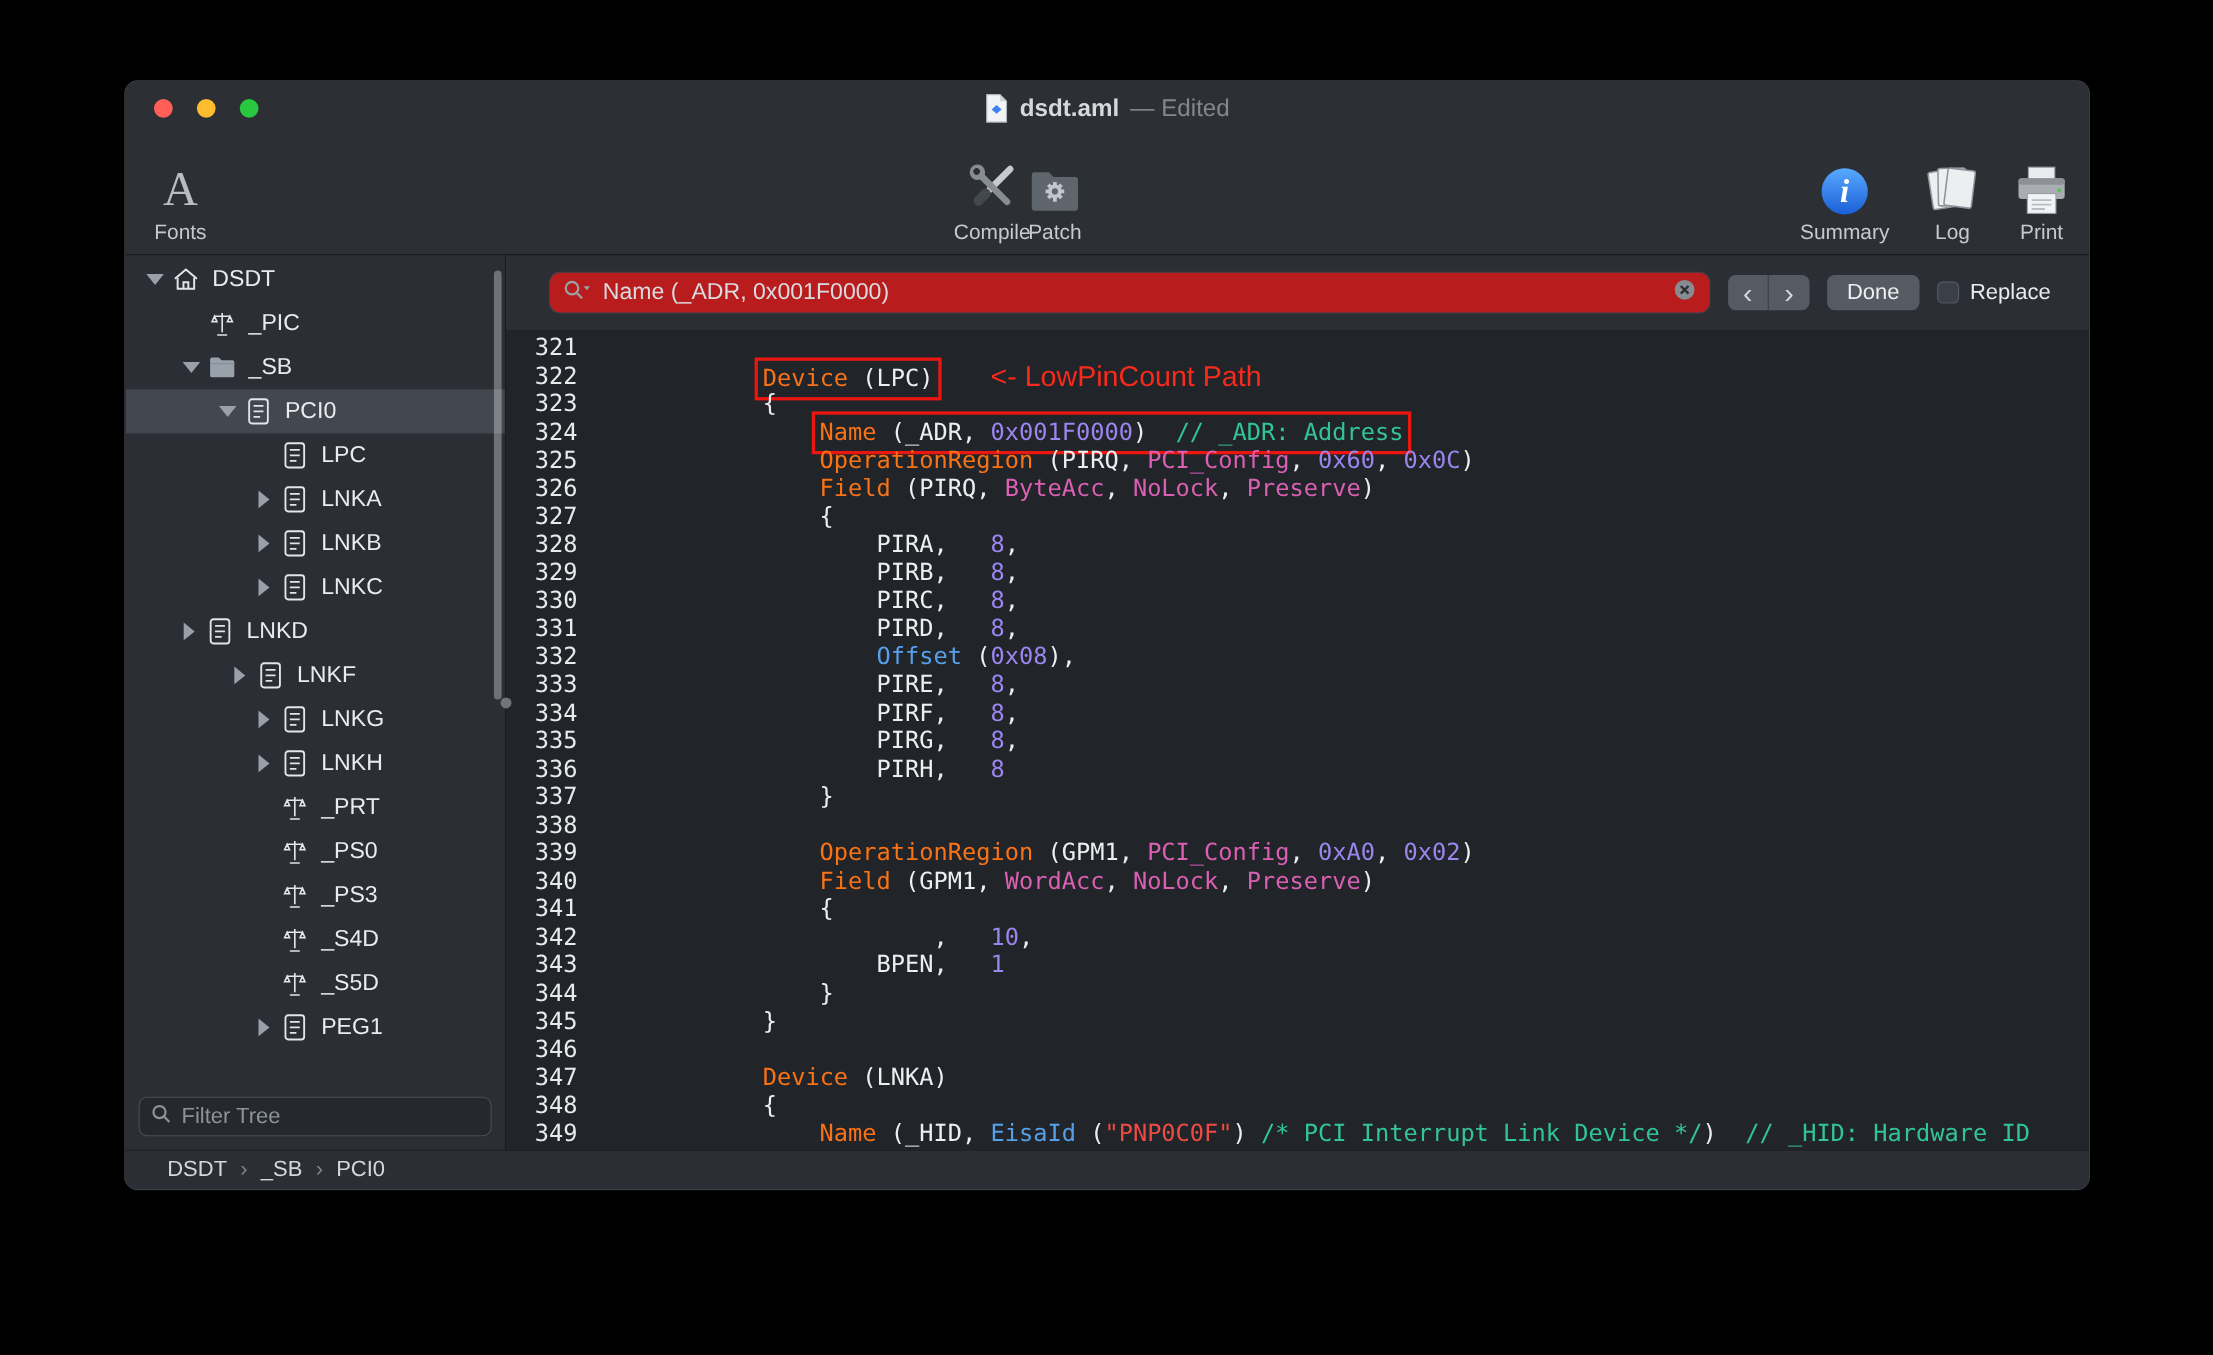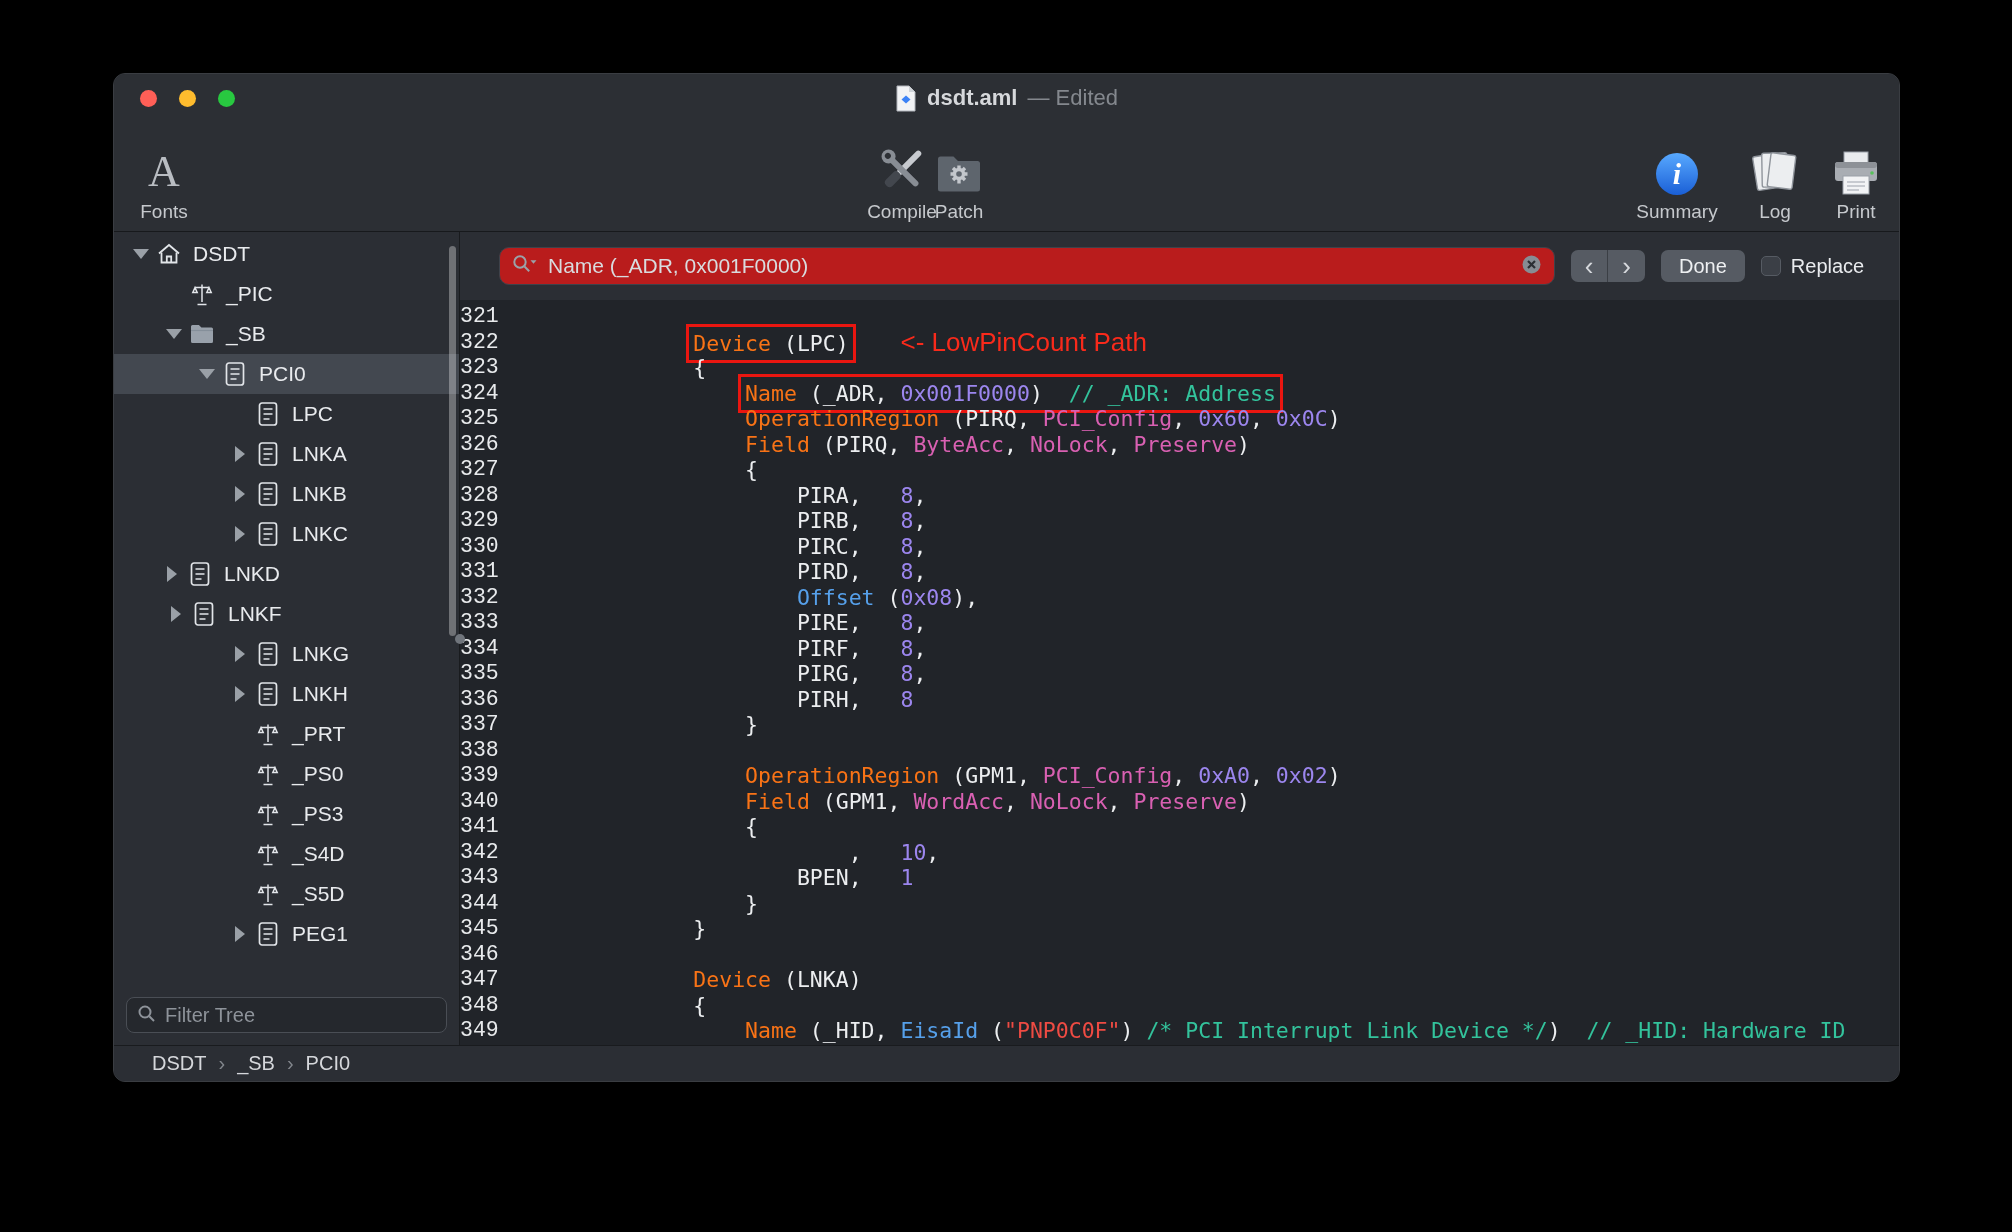--- a/index.html
+++ b/index.html
@@ -61,21 +61,21 @@
   .segbtn { width:37px; display:flex; align-items:center; justify-content:center; color:#d6d9dd; font-size:26px; line-height:0; }
   .segbtn:first-child { border-right:1px solid #3b3f45; }
   .donebtn { height:32px; padding:0 18px; background:#565b63; border-radius:7px; color:#eef0f2; font-size:20px; display:flex; align-items:center; }
   .replace { display:flex; align-items:center; gap:10px; color:#e9ebee; font-size:20px; }
   .checkbox { width:20px; height:20px; border-radius:5px; background:#3b3f46; border:1px solid #565b63; }
 
   
   .codearea { flex:1; background:#212429; min-height:0; overflow:hidden; padding-top:4px; position:relative;
     font-family:"DejaVu Sans Mono","Liberation Mono",monospace; font-size:21.5px; }
   .codeline { height:25.5px; line-height:25.5px; display:flex; white-space:pre; }
-  .lineno { width:65px; flex:0 0 auto; text-align:left; color:#e8eaec;font-family:Liberation Mono, monospace; }
+  .lineno { width:65px; flex:0 0 auto; text-align:right; color:#e8eaec; }
   .linecode { padding-left:13px; }
   .tk-pln { color:#eceef0; }
   .tk-kw  { color:#f97316;text-align:right; }
   .tk-num { color:#9c86ee; }
   .tk-pre { color:#d960b2; }
   .tk-com { color:#33c39c; }
   .tk-str { color:#ee4b43; }
   .tk-fn  { color:#56a0ea; }
   .tk-note { font-family:"Liberation Sans",sans-serif; color:#f92a1b; font-size:26px; font-weight:500; }
   .redbox { outline:3px solid #ea1610; outline-offset:4px; }
@@ -274,21 +274,21 @@
           <div class="tree-row" style="padding-left: 44px;">
             <span class="disclosure closed"></span>
             <span class="tree-icon">
               <svg width="22" height="26" viewBox="0 0 22 26" fill="none" stroke="#e2e5e9" stroke-width="1.7">
                 <rect x="2.5" y="2" width="17" height="22" rx="2.5"></rect>
                 <path d="M6.5 8h9M6.5 13h9M6.5 18h6"></path>
               </svg>
             </span>
             <span class="tree-label">LNKD</span>
           </div>
-          <div class="tree-row" style="padding-left: 48px;">
+          <div class="tree-row" style="padding-left: 90px;">
             <span class="disclosure closed"></span>
             <span class="tree-icon">
               <svg width="22" height="26" viewBox="0 0 22 26" fill="none" stroke="#e2e5e9" stroke-width="1.7">
                 <rect x="2.5" y="2" width="17" height="22" rx="2.5"></rect>
                 <path d="M6.5 8h9M6.5 13h9M6.5 18h6"></path>
               </svg>
             </span>
             <span class="tree-label">LNKF</span>
           </div>
           <div class="tree-row" style="padding-left: 112px;">

